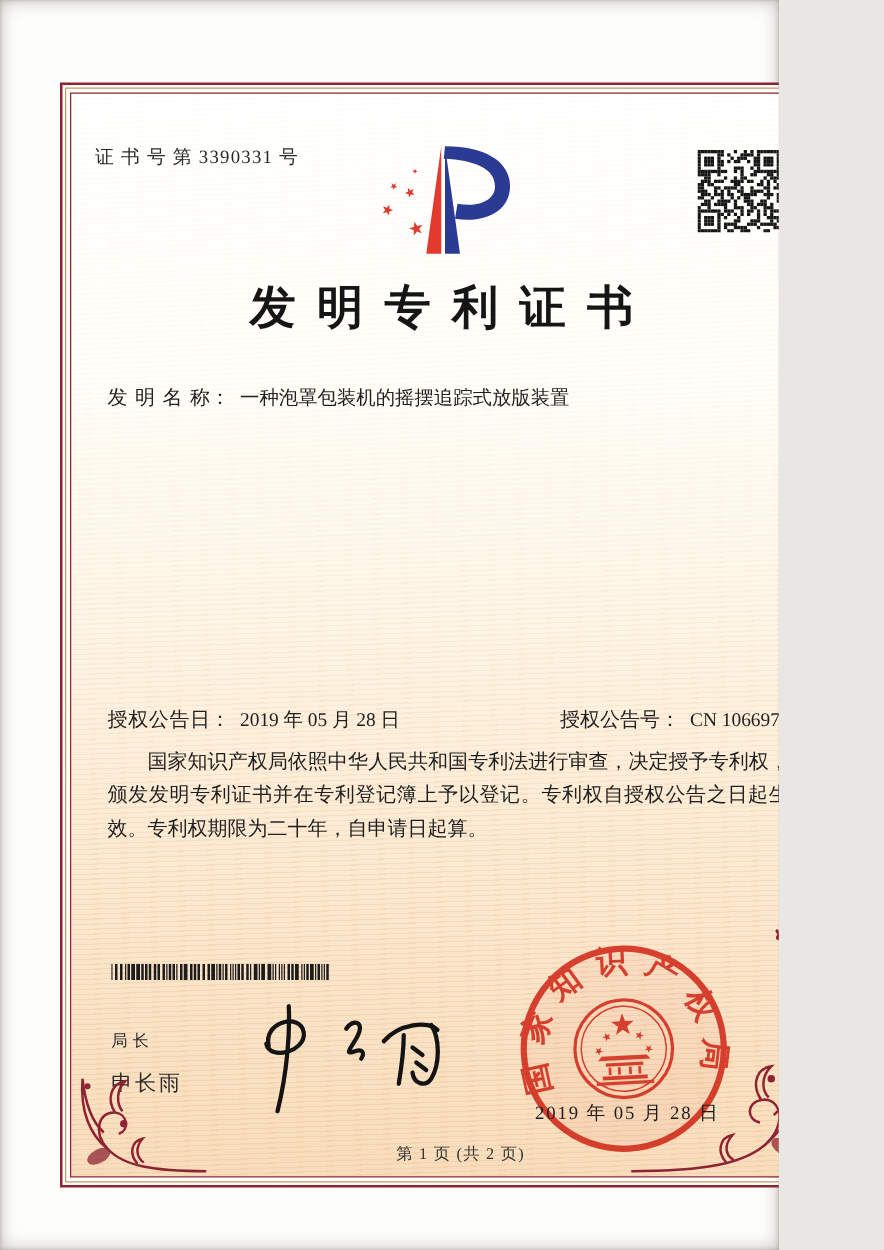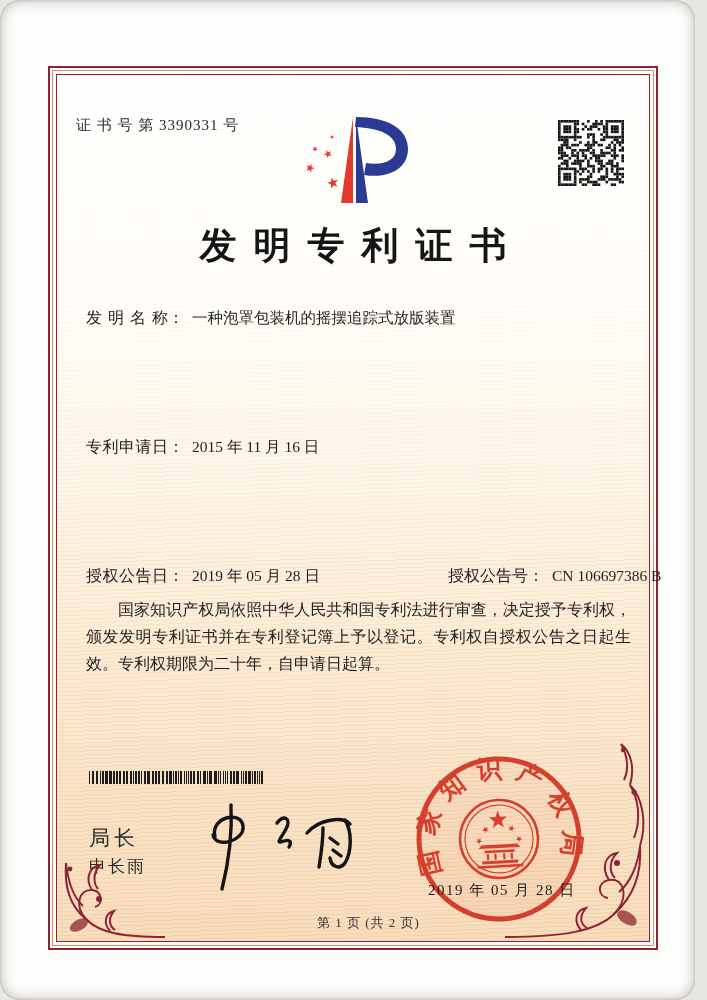--- a/index.html
+++ b/index.html
@@ -1,20 +1,19 @@
 <!DOCTYPE html>
 <html><head>
 <meta charset="utf-8">
 <style>
   html,body{margin:0;padding:0;background:#e9e7e4;}
   .photo{
-    position:relative;width:695px;height:1000px;background:#fdfdfc;overflow:hidden;
+    position:relative;width:623px;height:1000px;background:#fdfdfc;overflow:hidden;
     font-family:"Liberation Serif","DejaVu Serif",serif;
     box-shadow:inset 0 0 14px rgba(115,105,95,.45), inset 0 0 3px rgba(90,80,70,.35);
-    border-radius:20px;
   }
   .cert{
     position:absolute;left:56px;top:74px;width:592px;height:866px;
     border:1px solid #8e2433;
     box-shadow:0 0 0 3px #fffdf9, 0 0 0 4px #c2996a, 0 0 0 6px #fffdf9, 0 0 0 8px #8e2433;
     background:linear-gradient(180deg,#ffffff 0%,#fffef9 26%,#fdf6e8 46%,#fcecd6 66%,#f9e3c6 85%,#f7ddbc 100%);
   }
   .texture{
     position:absolute;inset:0;pointer-events:none;
     background:repeating-linear-gradient(178deg, rgba(233,158,98,.18) 0 1px, transparent 1px 4px);
@@ -26,21 +25,21 @@
   .title{left:0;right:0;top:146px;text-align:center;font-size:37px;font-weight:bold;
          letter-spacing:17px;padding-left:17px;color:#151515;}
   .field{left:29px;height:24px;font-size:16px;color:#222;white-space:nowrap;}
   .flabel{display:inline-block;width:82px;text-align:justify;text-align-last:justify;color:#222;}
   .fcolon{display:inline-block;margin-right:8px;color:#222;}
   .fvalue{font-size:15.5px;color:#1f1f1f;}
   .grant2{position:absolute;left:362px;top:0;white-space:nowrap;}
   .paras{left:29px;top:521px;width:545px;font-size:16px;line-height:27px;
          text-align:justify;color:#1e1e1e;}
   .paras p{margin:0;text-indent:2em;}
-  .signer-title{left:32px;top:749px;font-size:21px;letter-spacing:4px;color:#2b2b2b;}
+  .signer-title{left:32px;top:749px;font-size:13px;letter-spacing:4px;color:#2b2b2b;}
   .signer-name{left:32px;top:780px;font-size:17px;letter-spacing:2px;color:#2b2b2b;}
   .seal-date{left:371px;top:806px;font-size:15px;letter-spacing:1.5px;color:#1d1d1d;z-index:6;}
   .footer{left:0;right:0;bottom:9px;text-align:center;font-size:13px;letter-spacing:1px;color:#333;padding-left:31px;}
   .logo{left:239px;top:36px;}
   .qr{left:501px;top:45px;}
   .barcode{left:32px;top:696px;}
   .sig{left:128px;top:722px;z-index:4;}
   .sealwrap{left:356px;top:678px;z-index:5;opacity:.93;transform:rotate(-3deg);mix-blend-mode:multiply;}
   .flourishL{left:-2px;bottom:-2px;z-index:2;}
   .flourishR{right:-2px;bottom:-2px;z-index:2;}
@@ -400,23 +399,20 @@
         <rect x="39.60" y="63.36" width="2.64" height="2.64"></rect>
         <rect x="52.80" y="63.36" width="2.64" height="2.64"></rect>
         <rect x="55.44" y="63.36" width="2.64" height="2.64"></rect>
       </svg>
 
     <div class="abs field" style="top:233px">
       <span class="flabel">发明名称</span><span class="fcolon">：</span><span class="fvalue">一种泡罩包装机的摇摆追踪式放版装置</span>
     </div>
 
     <div class="abs title">发明专利证书</div>
-    <div class="abs field" style="top:362px">
-      <span class="flabel">专利申请日</span><span class="fcolon">：</span><span class="fvalue">2015 年 11 月 16 日</span>
-    </div>
     <div class="abs field" style="top:491px">
       <span class="flabel">授权公告日</span><span class="fcolon">：</span><span class="fvalue">2019 年 05 月 28 日</span>
       <span class="grant2">
         <span>授权公告号</span><span class="fcolon">：</span><span class="fvalue">CN 106697386 B</span>
       </span>
     </div>
 
     <div class="abs paras">
       <p>国家知识产权局依照中华人民共和国专利法进行审查，决定授予专利权，颁发发明专利证书并在专利登记簿上予以登记。专利权自授权公告之日起生效。专利权期限为二十年，自申请日起算。</p>
     </div>

